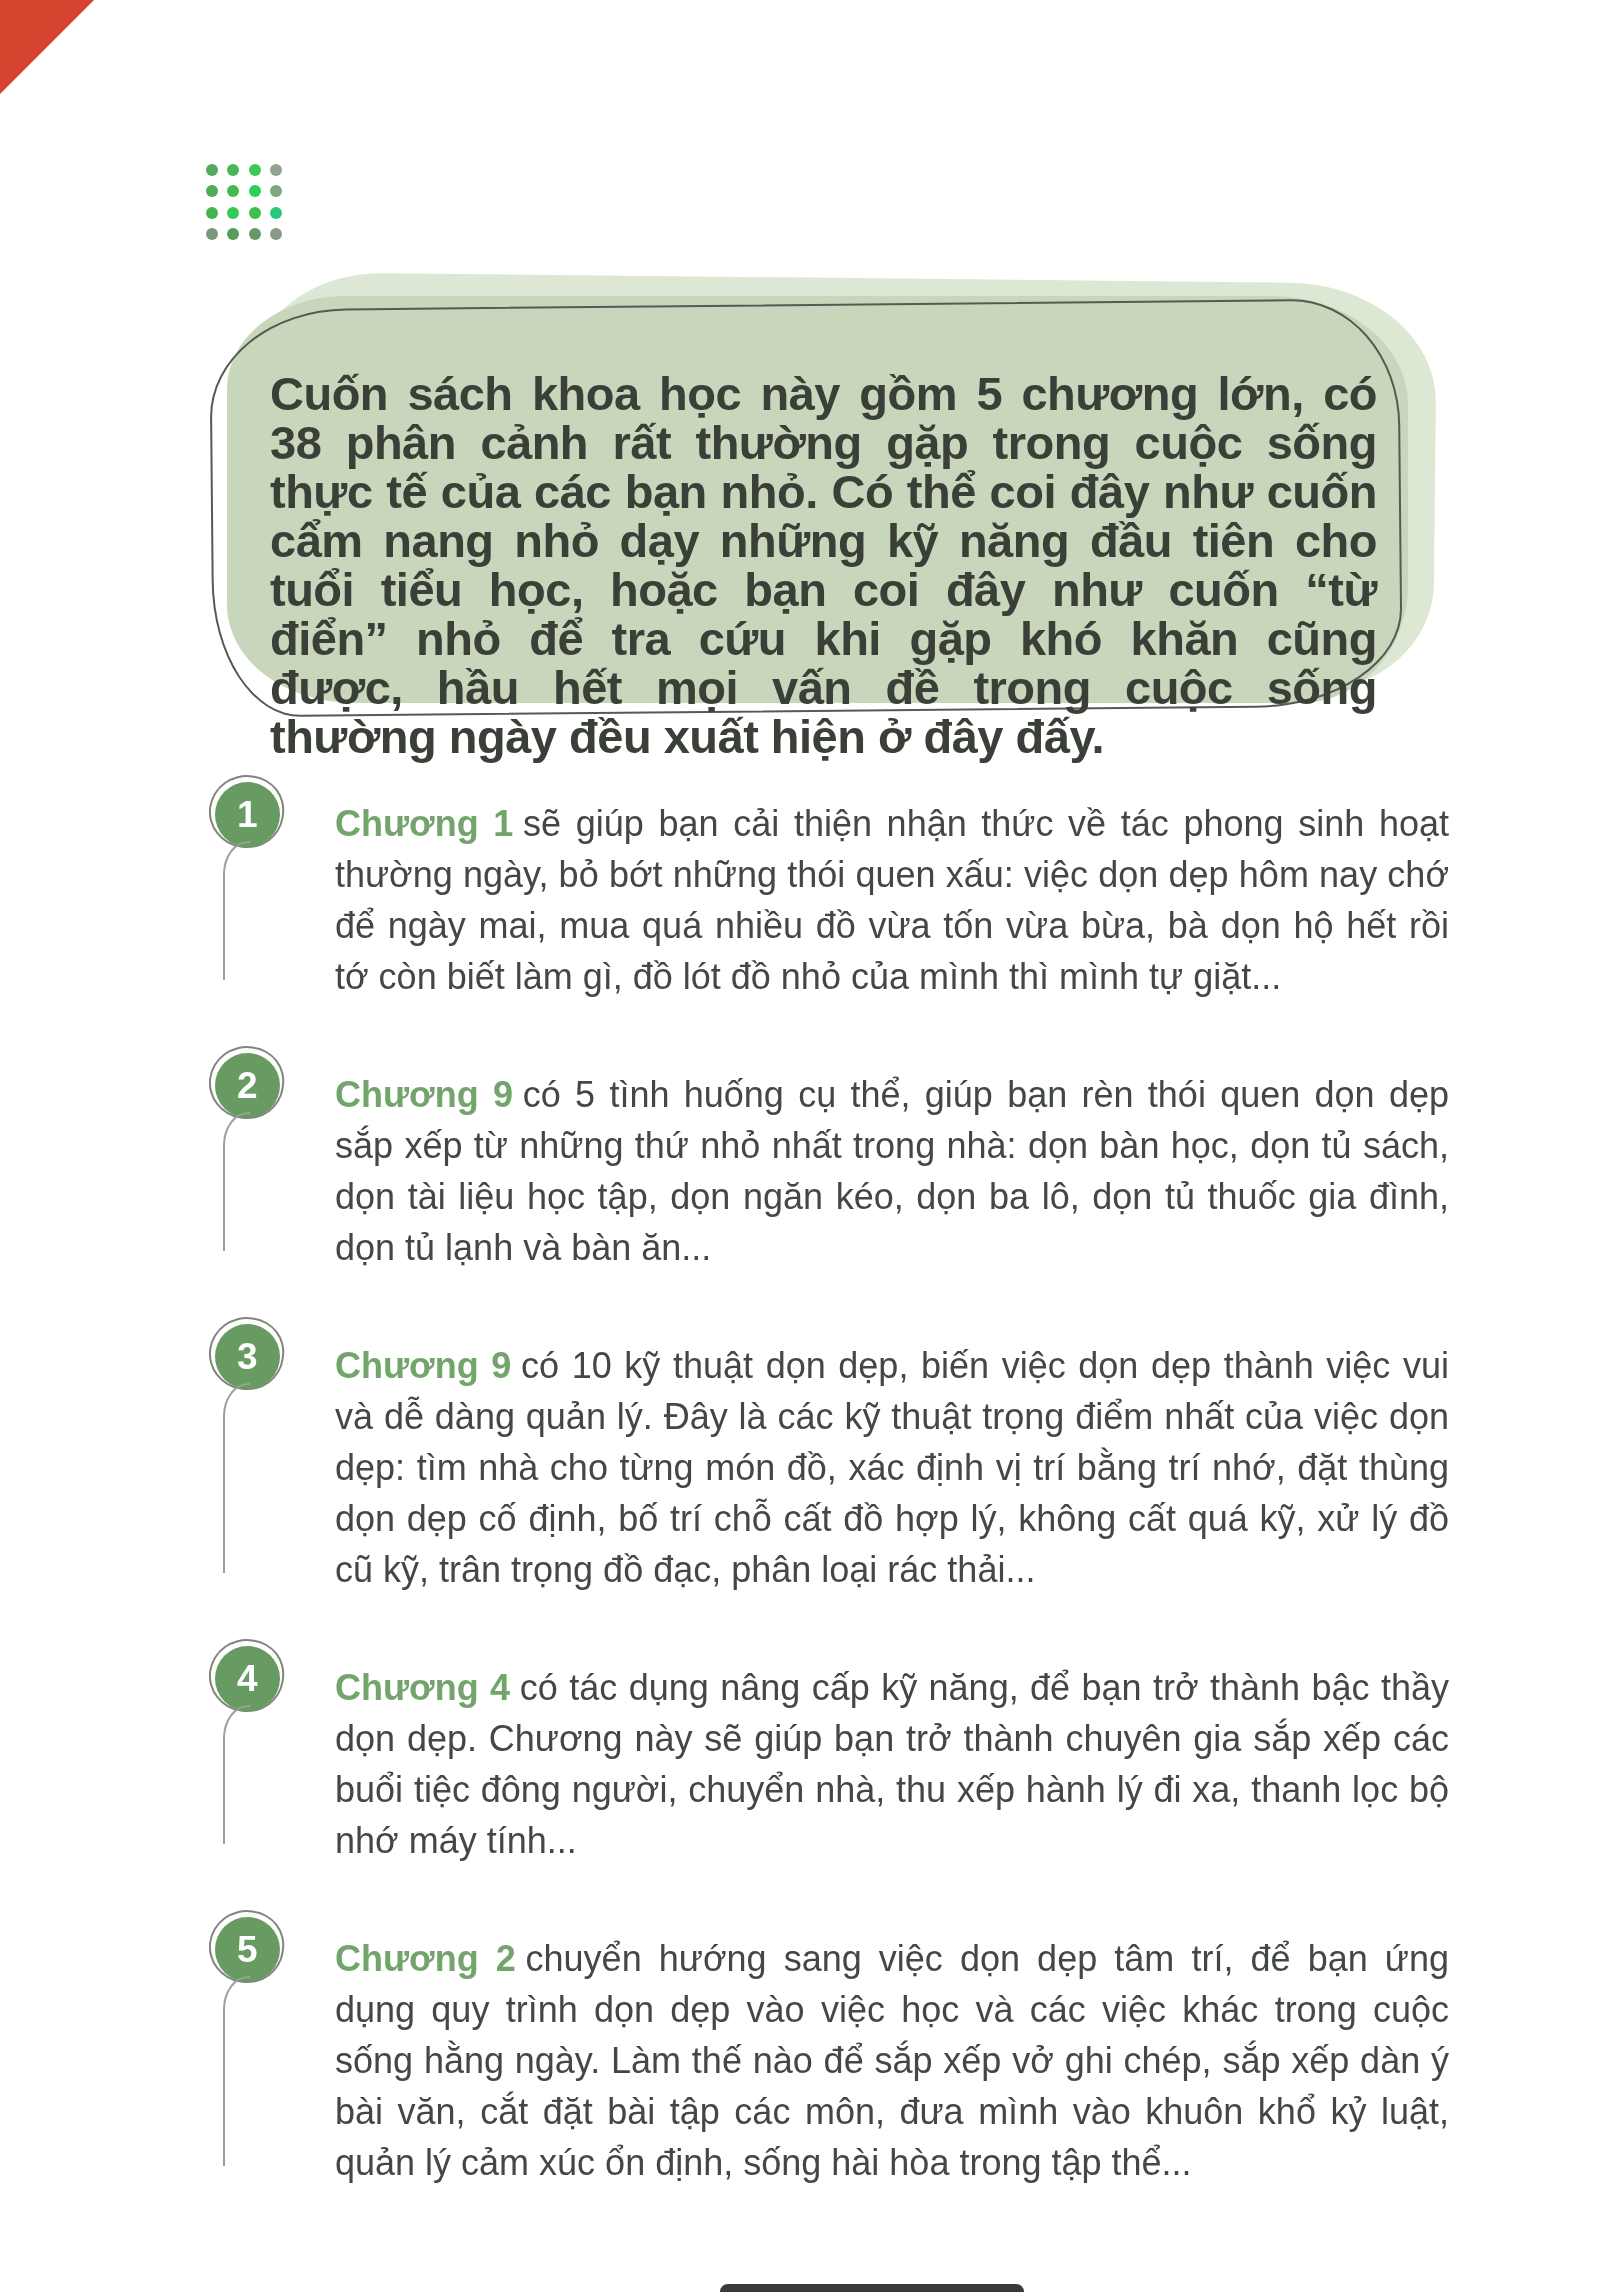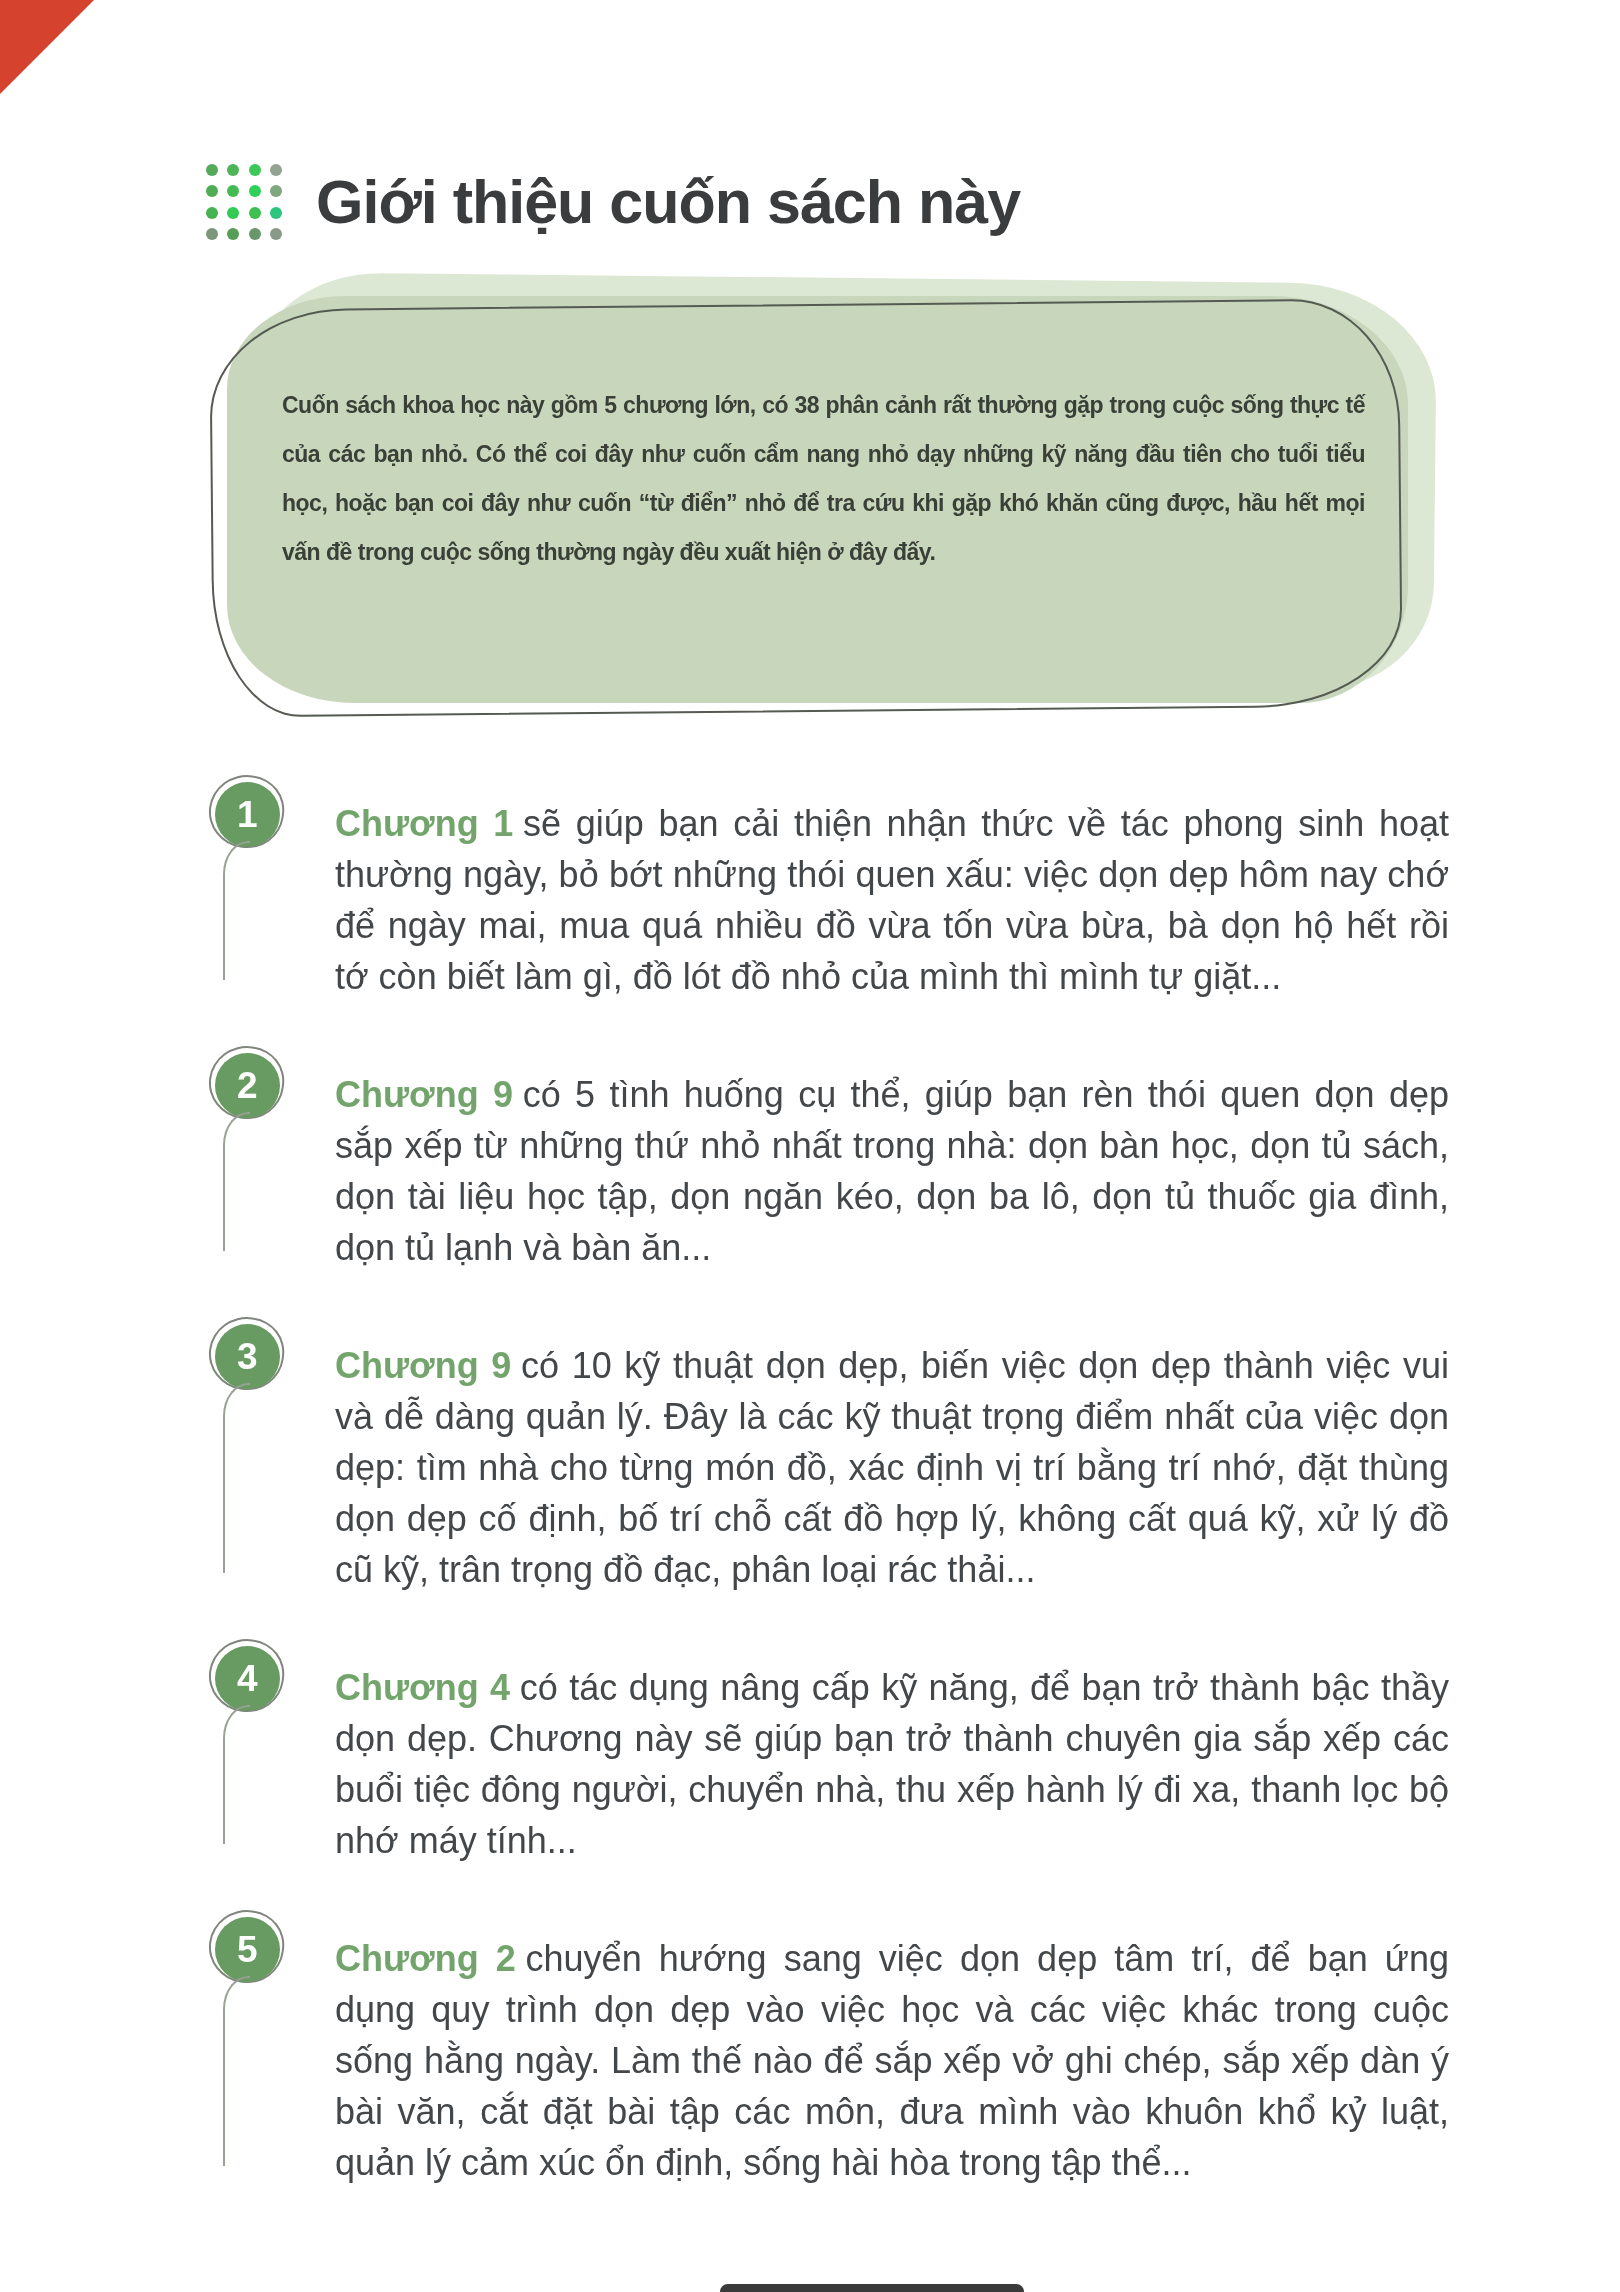--- a/index.html
+++ b/index.html
@@ -49,22 +49,22 @@
     background:var(--box-green,#c8d6bc);
     border-radius:118px 137px 108px 127px / 93px 108px 118px 98px;
   }
   .intro-outline {
     position:absolute; left:-15.7px; top:7.8px; width:1186px; height:404px;
     border:2.9px solid var(--outline-gray,#555a52);
     border-radius:137px 108px 147px 88px / 108px 127px 98px 137px;
     transform:rotate(-0.55deg); pointer-events:none;
   }
   .intro-text {
-    position:absolute; left:43px; right:31px; top:73px; margin:12px;
-    font-size:23px; font-weight:bold; line-height:49px; letter-spacing:-0.5px;
+    position:absolute; left:43px; right:31px; top:73px; margin:0;
+    font-size:47px; font-weight:bold; line-height:49px; letter-spacing:-0.5px;
     color:var(--box-text,#3a3f37); text-align:justify;
   }
 
   
   .chapters { position:absolute; left:201px; top:782px; width:1264px; }
   .chapter { display:flex; align-items:flex-start; margin-bottom:35px; }
   .badge-col { position:relative; flex:0 0 118px; height:69px; margin-top:-3.9px; }
   .badge-circle {
     position:absolute; left:13.7px; top:3.9px; width:65px; height:65px; border-radius:50%;
     background:var(--badge-green,#689b62); color:#ffffff;
@@ -113,21 +113,20 @@
         <span class="dot"></span>
       <span class="dot"></span>
         <span class="dot"></span>
         <span class="dot"></span>
         <span class="dot"></span>
       <span class="dot"></span>
         <span class="dot"></span>
         <span class="dot"></span>
         <span class="dot"></span>
     </div>
-    <h1 class="page-title">Giới thiệu cuốn sách này</h1>
   </header>
 
   <section class="intro-wrap">
     <div class="intro-bg-light"></div>
     <div class="intro-bg"></div>
     <div class="intro-outline"></div>
     <p class="intro-text">Cuốn sách khoa học này gồm 5 chương lớn, có 38 phân cảnh rất thường gặp trong cuộc sống thực tế của các bạn nhỏ. Có thể coi đây như cuốn cẩm nang nhỏ dạy những kỹ năng đầu tiên cho tuổi tiểu học, hoặc bạn coi đây như cuốn “từ điển” nhỏ để tra cứu khi gặp khó khăn cũng được, hầu hết mọi vấn đề trong cuộc sống thường ngày đều xuất hiện ở đây đấy.</p>
   </section>
 
   <section class="chapters">

